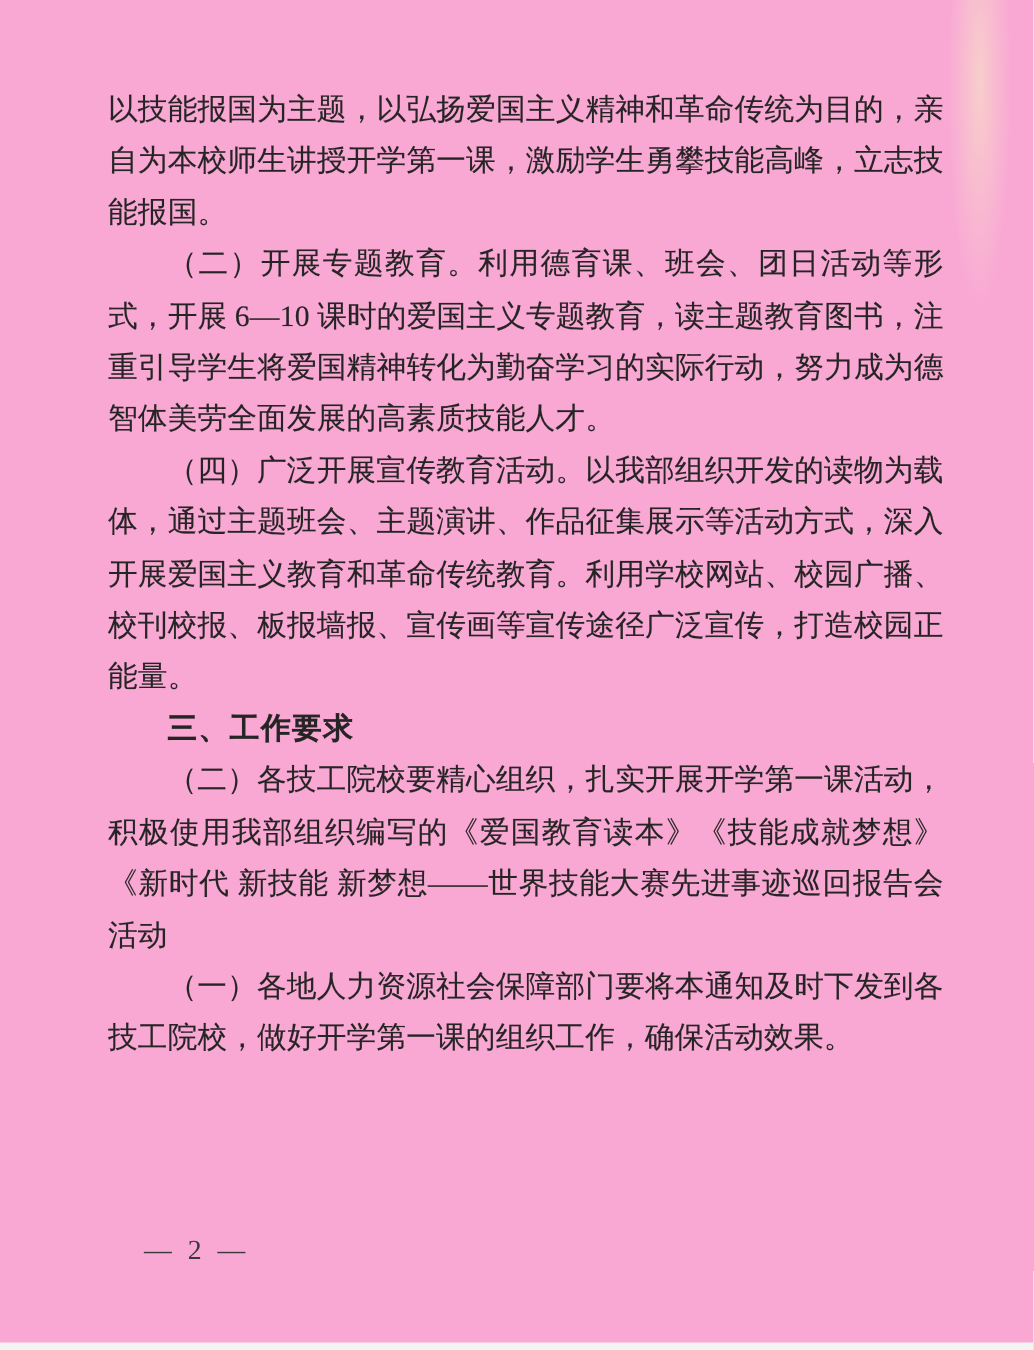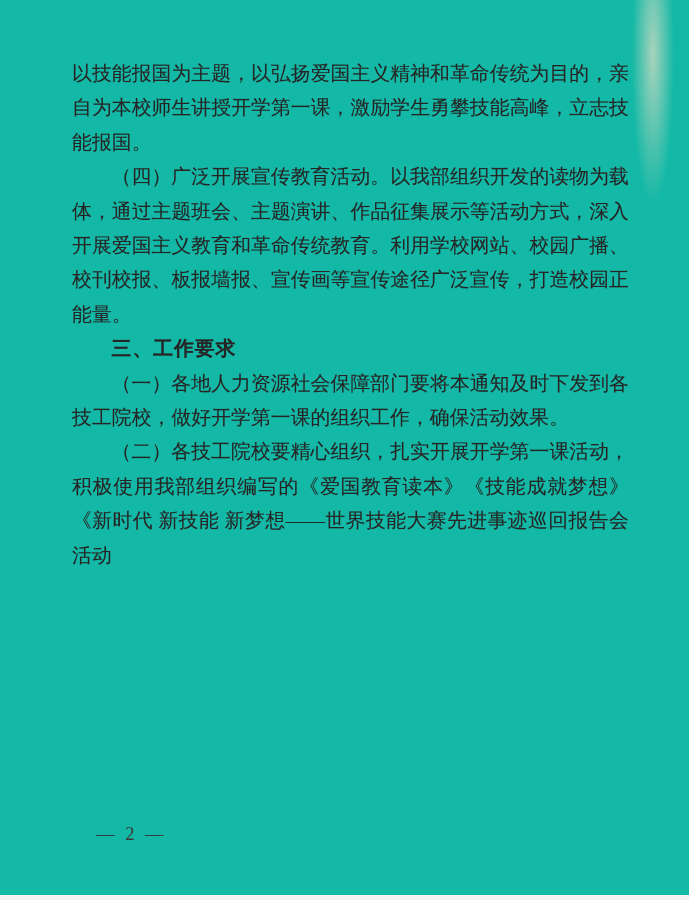--- a/index.html
+++ b/index.html
@@ -4,21 +4,21 @@
 <style>
   html, body {
     margin: 0;
     padding: 0;
     background: #ffffff;
   }
   .page {
     position: relative;
     width: 689px;
     height: 900px;
-    background: #14b8a6;
+    background: #f9a8d4;
     overflow: hidden;
     font-family: "Liberation Serif", "DejaVu Serif", serif;
     color: #262424;
   }
   
   .scan-streak {
     position: absolute;
     top: -20px;
     right: 8px;
     width: 56px;
@@ -69,23 +69,24 @@
 </style>
 </head>
 <body>
 
 <div class="page">
 
   <div class="scan-streak"></div>
 
   <div class="content">
     <p>以技能报国为主题，以弘扬爱国主义精神和革命传统为目的，亲自为本校师生讲授开学第一课，激励学生勇攀技能高峰，立志技能报国。</p>
+    <p class="indent">（二）开展专题教育。利用德育课、班会、团日活动等形式，开展 6—10 课时的爱国主义专题教育，读主题教育图书，注重引导学生将爱国精神转化为勤奋学习的实际行动，努力成为德智体美劳全面发展的高素质技能人才。</p>
     <p class="indent">（四）广泛开展宣传教育活动。以我部组织开发的读物为载体，通过主题班会、主题演讲、作品征集展示等活动方式，深入开展爱国主义教育和革命传统教育。利用学校网站、校园广播、校刊校报、板报墙报、宣传画等宣传途径广泛宣传，打造校园正能量。</p>
     <p class="section-heading">三、工作要求</p>
+    <p class="indent">（二）各技工院校要精心组织，扎实开展开学第一课活动，积极使用我部组织编写的《爱国教育读本》《技能成就梦想》《新时代 新技能 新梦想——世界技能大赛先进事迹巡回报告会活动</p>
     <p class="indent">（一）各地人力资源社会保障部门要将本通知及时下发到各技工院校，做好开学第一课的组织工作，确保活动效果。</p>
-    <p class="indent">（二）各技工院校要精心组织，扎实开展开学第一课活动，积极使用我部组织编写的《爱国教育读本》《技能成就梦想》《新时代 新技能 新梦想——世界技能大赛先进事迹巡回报告会活动</p>
   </div>
 
   <div class="page-number">— 2 —</div>
 
   <div class="scan-bottom-edge"></div>
 
 </div>
 
 </body></html>

